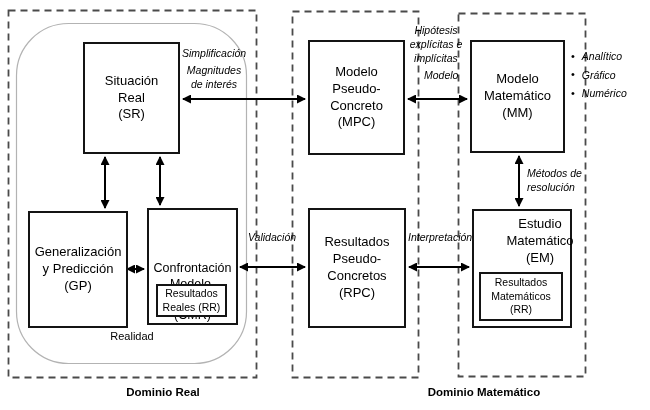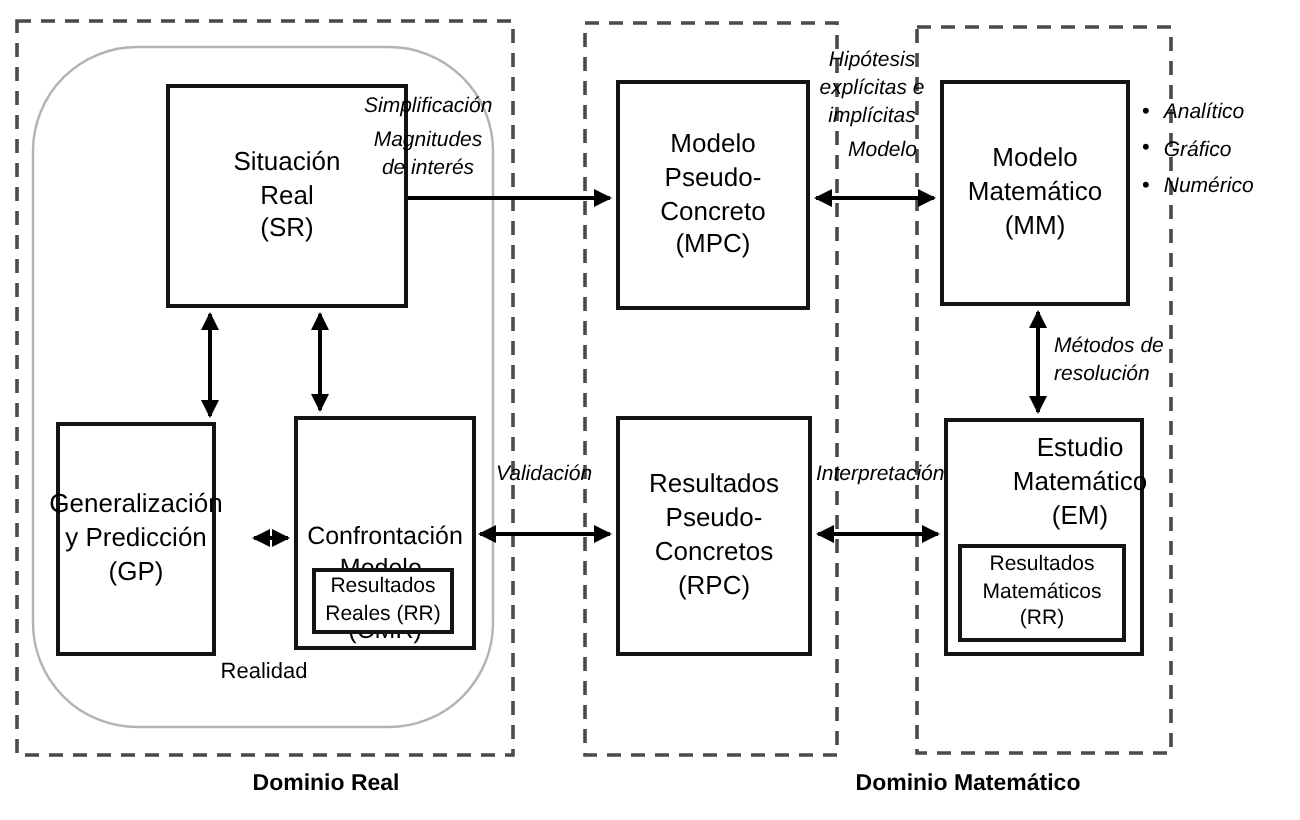--- a/index.html
+++ b/index.html
@@ -66,40 +66,40 @@
     <line x1="183" y1="99" x2="305" y2="99" stroke="#000" stroke-width="2" marker-start="url(#ah)" marker-end="url(#ah)"></line>
     <line x1="408" y1="99" x2="467" y2="99" stroke="#000" stroke-width="2" marker-start="url(#ah)" marker-end="url(#ah)"></line>
     <line x1="519" y1="156" x2="519" y2="206" stroke="#000" stroke-width="2" marker-start="url(#ah)" marker-end="url(#ah)"></line>
     <line x1="105" y1="157" x2="105" y2="208" stroke="#000" stroke-width="2" marker-start="url(#ah)" marker-end="url(#ah)"></line>
     <line x1="160" y1="157" x2="160" y2="205" stroke="#000" stroke-width="2" marker-start="url(#ah)" marker-end="url(#ah)"></line>
     <line x1="127" y1="269" x2="144" y2="269" stroke="#000" stroke-width="2" marker-start="url(#ah)" marker-end="url(#ah)"></line>
     <line x1="240" y1="267" x2="305" y2="267" stroke="#000" stroke-width="2" marker-start="url(#ah)" marker-end="url(#ah)"></line>
     <line x1="409" y1="267" x2="469" y2="267" stroke="#000" stroke-width="2" marker-start="url(#ah)" marker-end="url(#ah)"></line>
   </svg>
 
-  <div class="box" style="left:83px; top:42px; width:121px; height:112px;">
+  <div class="box" style="left:83px; top:42px; width:97px; height:112px;">
     <span class="lbl">Situación
 Real
 (SR)</span>
   </div>
 
   <div class="box" style="left:308px; top:40px; width:97px; height:115px;">
     <span class="lbl">Modelo
 Pseudo-
 Concreto
 (MPC)</span>
   </div>
 
   <div class="box" style="left:470px; top:40px; width:95px; height:113px;">
     <span class="lbl">Modelo
 Matemático
 (MM)</span>
   </div>
 
-  <div class="box" style="left:28px; top:211px; width:80px; height:117px;">
+  <div class="box" style="left:28px; top:211px; width:100px; height:117px;">
     <span class="lbl">Generalización
 y Predicción
 (GP)</span>
   </div>
 
   <div class="box has-nested" style="left:147px; top:208px; width:91px; height:117px;justify-content:flex-end;">
     <span class="lbl" style="font-size:12.5px; line-height:1.24;">Confrontación
 Modelo-
 Realidad
 (CMR)</span>

